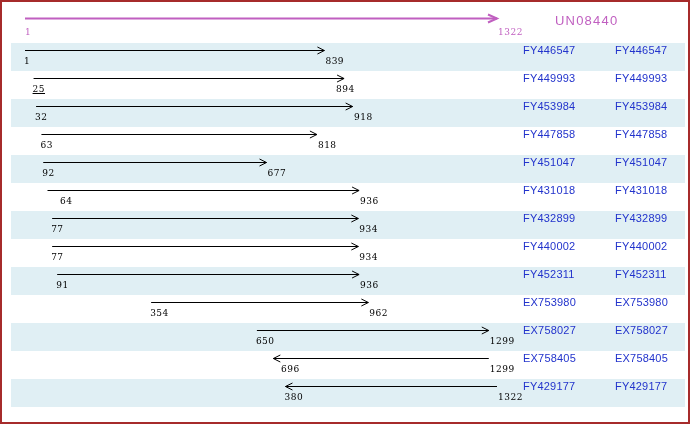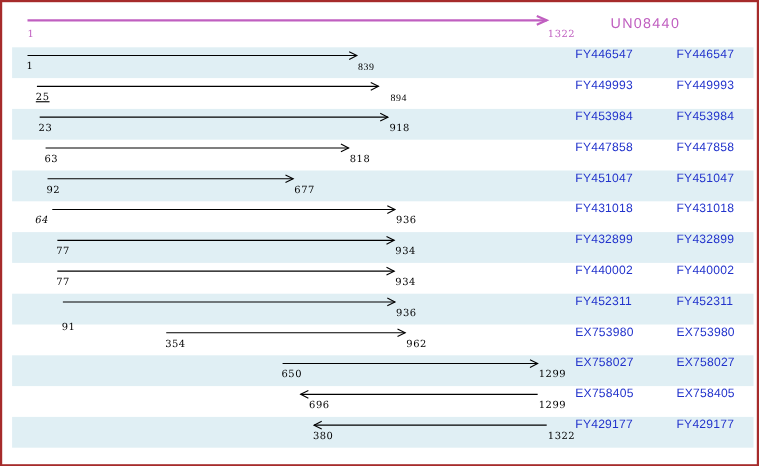--- a/index.html
+++ b/index.html
@@ -43,42 +43,42 @@
     <span id="refid">UN08440</span>
   </div>
 
 <div class="row" style="top: 41px;">
       <div class="band" style="background: rgb(224, 239, 244);"></div>
       <svg class="arrow" width="686" height="28">
         <line x1="23" y1="7.5" x2="322.4216502649508" y2="7.5" stroke="#000000" stroke-width="1"></line>
         <polyline points="315.4216502649508,4 322.4216502649508,7.5 315.4216502649508,11" fill="none" stroke="#000000" stroke-width="1"></polyline>
       </svg>
       <span class="num start" style="left: 22px;">1</span>
-      <span class="num end" style="left: 323.422px; font-family: Liberation Serif, serif;">839</span>
+      <span class="num end" style="left: 323.422px;">839</span>
       <a class="sid c1">FY446547</a>
       <a class="sid c2">FY446547</a>
     </div>
     <div class="row" style="top: 69px;">
       <div class="band"></div>
       <svg class="arrow" width="686" height="28">
         <line x1="31.57532172596518" y1="7.5" x2="342.07342922028766" y2="7.5" stroke="#000000" stroke-width="1"></line>
         <polyline points="335.07342922028766,4 342.07342922028766,7.5 335.07342922028766,11" fill="none" stroke="#000000" stroke-width="1"></polyline>
       </svg>
       <span class="num start" style="left: 30.5753px; text-decoration: underline;">25</span>
-      <span class="num end" style="left: 353px; font-family: Liberation Serif, serif;">894</span>
+      <span class="num end" style="left: 334px;">894</span>
       <a class="sid c1">FY449993</a>
       <a class="sid c2">FY449993</a>
     </div>
     <div class="row" style="top: 97px;">
       <div class="band" style="background: rgb(224, 239, 244);"></div>
       <svg class="arrow" width="686" height="28">
         <line x1="34.076457229371684" y1="7.5" x2="350.64875094625285" y2="7.5" stroke="#000000" stroke-width="1"></line>
         <polyline points="343.64875094625285,4 350.64875094625285,7.5 343.64875094625285,11" fill="none" stroke="#000000" stroke-width="1"></polyline>
       </svg>
-      <span class="num start" style="left: 33.0765px;">23</span>
+      <span class="num start" style="left: 33.0765px;">32</span>
       <span class="num end" style="left: 352px;">918</span>
       <a class="sid c1">FY453984</a>
       <a class="sid c2">FY453984</a>
     </div>
     <div class="row" style="top: 125px;">
       <div class="band"></div>
       <svg class="arrow" width="686" height="28">
         <line x1="39.43603330809992" y1="7.5" x2="314.91824375473124" y2="7.5" stroke="#000000" stroke-width="1"></line>
         <polyline points="307.91824375473124,4 314.91824375473124,7.5 307.91824375473124,11" fill="none" stroke="#000000" stroke-width="1"></polyline>
       </svg>
@@ -97,21 +97,21 @@
       <span class="num end" style="left: 265.538px;">677</span>
       <a class="sid c1">FY451047</a>
       <a class="sid c2">FY451047</a>
     </div>
     <div class="row" style="top: 181px;">
       <div class="band"></div>
       <svg class="arrow" width="686" height="28">
         <line x1="45.51021953065859" y1="7.5" x2="357.0802422407267" y2="7.5" stroke="#000000" stroke-width="1"></line>
         <polyline points="350.0802422407267,4 357.0802422407267,7.5 350.0802422407267,11" fill="none" stroke="#000000" stroke-width="1"></polyline>
       </svg>
-      <span class="num start" style="left: 30px; font-style: italic;">64</span>
+      <span class="num start" style="left: 58px;">64</span>
       <span class="num end" style="left: 358.08px;">936</span>
       <a class="sid c1">FY431018</a>
       <a class="sid c2">FY431018</a>
     </div>
     <div class="row" style="top: 209px;">
       <div class="band" style="background: rgb(224, 239, 244);"></div>
       <svg class="arrow" width="686" height="28">
         <line x1="50.1551854655564" y1="7.5" x2="356.36563209689626" y2="7.5" stroke="#000000" stroke-width="1"></line>
         <polyline points="349.36563209689626,4 356.36563209689626,7.5 349.36563209689626,11" fill="none" stroke="#000000" stroke-width="1"></polyline>
       </svg>
@@ -130,21 +130,21 @@
       <span class="num end" style="left: 357.366px;">934</span>
       <a class="sid c1">FY440002</a>
       <a class="sid c2">FY440002</a>
     </div>
     <div class="row" style="top: 265px;">
       <div class="band" style="background: rgb(224, 239, 244);"></div>
       <svg class="arrow" width="686" height="28">
         <line x1="55.15745647236942" y1="7.5" x2="357.0802422407267" y2="7.5" stroke="#000000" stroke-width="1"></line>
         <polyline points="350.0802422407267,4 357.0802422407267,7.5 350.0802422407267,11" fill="none" stroke="#000000" stroke-width="1"></polyline>
       </svg>
-      <span class="num start" style="left: 54.1575px; margin-top: 13px;">91</span>
+      <span class="num start" style="left: 54.1575px;">91</span>
       <span class="num end" style="left: 358.08px;">936</span>
       <a class="sid c1">FY452311</a>
       <a class="sid c2">FY452311</a>
     </div>
     <div class="row" style="top: 293px;">
       <div class="band"></div>
       <svg class="arrow" width="686" height="28">
         <line x1="149.12869038607116" y1="7.5" x2="366.3701741105223" y2="7.5" stroke="#000000" stroke-width="1"></line>
         <polyline points="359.3701741105223,4 366.3701741105223,7.5 359.3701741105223,11" fill="none" stroke="#000000" stroke-width="1"></polyline>
       </svg>

